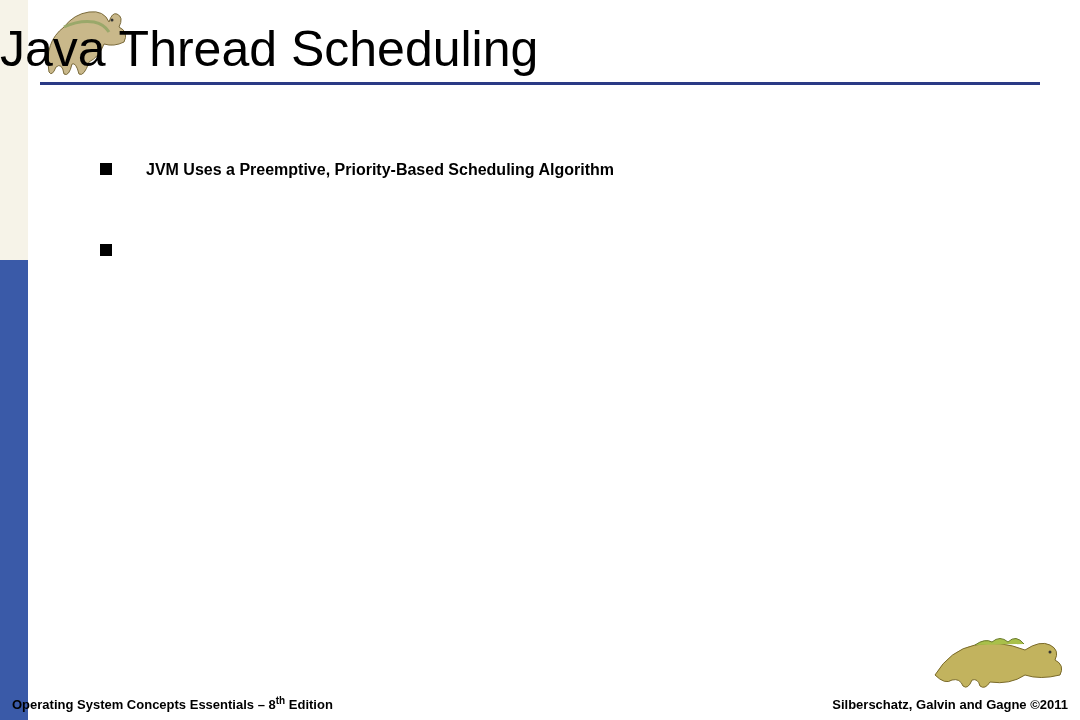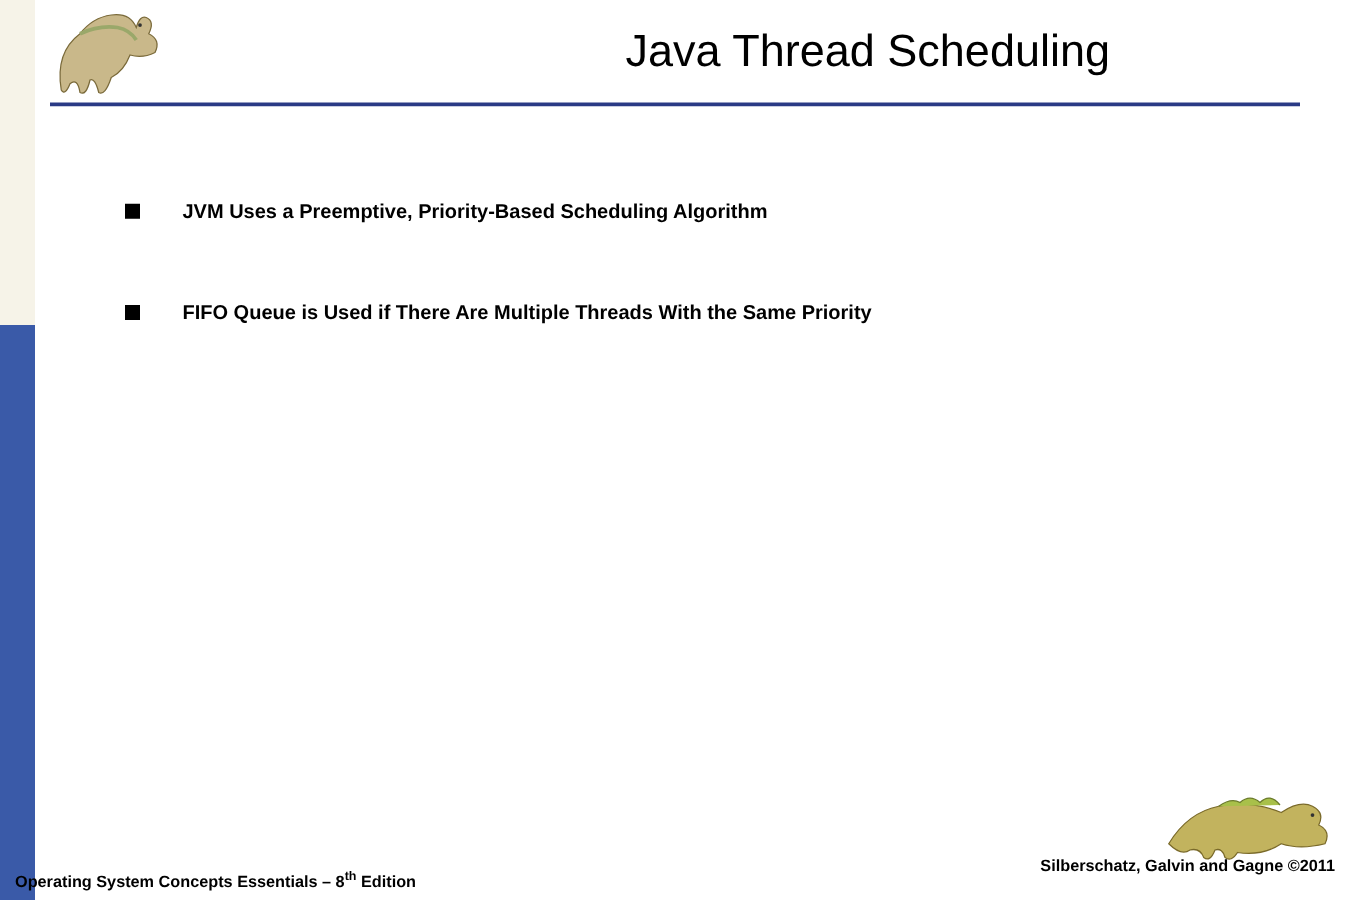--- a/index.html
+++ b/index.html
@@ -38,22 +38,22 @@
     width: 110px;
     height: 80px;
   }
 
   
   .title {
     position: absolute;
     top: 20px;
     left: 0;
     width: 888px;
-    text-align: right;
-    font-size: 36px;
+    text-align: left;
+    font-size: 50px;
     font-weight: 400;
     color: #000;
     font-family: Arial, Helvetica, sans-serif;
   }
 
   
   .title-rule {
     position: absolute;
     top: 82px;
     left: 40px;
@@ -110,21 +110,21 @@
   .footer-left sup { font-size: 10px; }
   .footer-center {
     position: absolute;
     left: 0; right: 0;
     bottom: 0;
     text-align: center;
   }
   .footer-right {
     position: absolute;
     right: 12px;
-    bottom: 12px;
+    bottom: 0;
     text-align: right;
   }
 
   
   .dino-bottom {
     position: absolute;
     right: 10px;
     bottom: 30px;
     width: 140px;
     height: 70px;
@@ -147,21 +147,20 @@
   <h1 class="title">Java Thread Scheduling</h1>
   <div class="title-rule"></div>
 
   <div class="content">
     <div class="bullet-row">
       <div class="bullet-icon"></div>
       <div class="bullet-text">JVM Uses a Preemptive, Priority-Based Scheduling Algorithm</div>
     </div>
     <div class="bullet-row">
       <div class="bullet-icon"></div>
-      <div class="bullet-text">FIFO Queue is Used if There Are Multiple Threads With the Same Priority</div>
     </div>
   </div>
 
   <svg class="dino-bottom" viewBox="0 0 140 70">
     <path d="M5 55 Q20 30 45 25 Q70 20 95 30 Q110 20 120 25 Q130 30 125 40 Q135 45 130 55 Q110 60 95 55 Q80 65 60 62 Q55 70 50 66 Q48 58 42 60 Q38 70 33 66 Q30 58 22 60 Q15 65 5 55 Z" fill="#c2b35e" stroke="#7a6a2a" stroke-width="1"></path>
     <path d="M45 25 Q55 18 62 22 Q70 15 78 22 Q86 14 94 24" fill="#a8c04a" stroke="#6a7a2a" stroke-width="1"></path>
     <circle cx="120" cy="32" r="1.5" fill="#333"></circle>
   </svg>
 
   <div class="footer">

